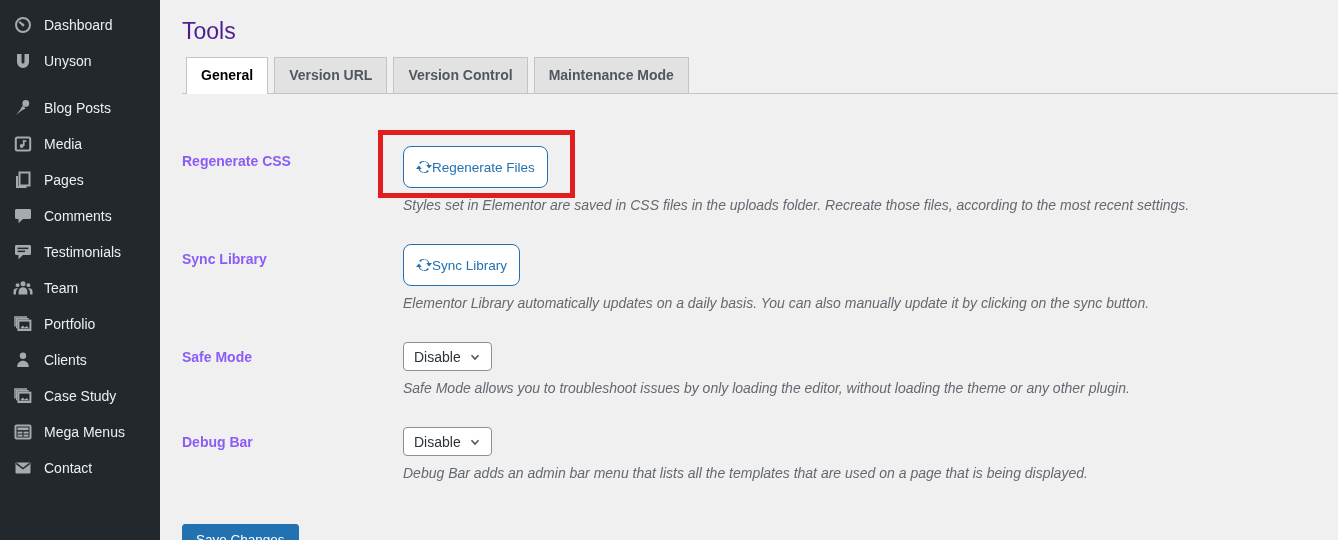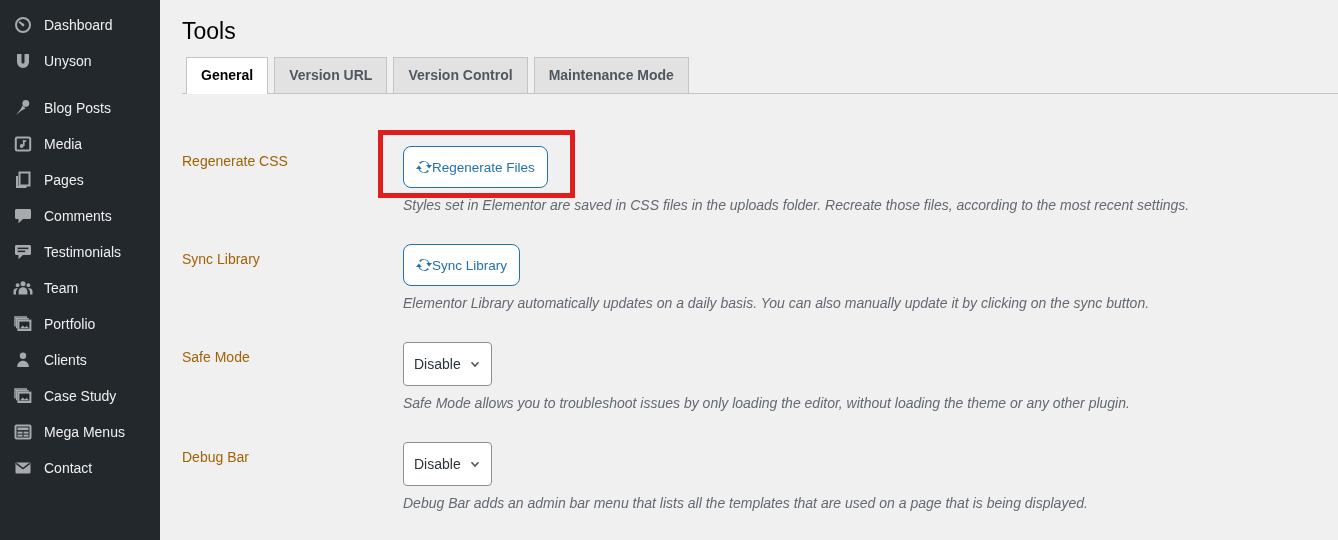--- a/index.html
+++ b/index.html
@@ -28,21 +28,21 @@
   }
   .micon { width:20px; height:20px; flex:none; display:inline-flex; }
   .micon svg { width:20px; height:20px; }
   .menu-sep { height:11px; }
   
   .content {
     flex:1; position:relative;
     padding:16px 20px 0 22px;
   }
   h1.page-title {
-    font-size:23px; font-weight:400; color:#000000;
+    font-size:23px; font-weight:400; color:#4c1d95;
     line-height:30px; margin-bottom:11px;
   }
   .nav-tabs {
     display:flex; align-items:flex-end; gap:6px;
     border-bottom:1px solid #c3c4c7;
     padding-left:4px;
     margin-right:-20px;
   }
   .nav-tab {
     display:inline-block;
@@ -55,21 +55,21 @@
   .nav-tab.active {
     background:#ffffff; color:#000;
     margin-bottom:-1px; padding-bottom:10px;
     cursor:default;
   }
   
   .form-row { display:flex; margin-top:30px; }
   .form-row.first { margin-top:36px; }
   .row-label {
     width:221px; flex:none;
-    font-size:14px; font-weight:400; color:#a16207;
+    font-size:14px; font-weight:700; color:#8b5cf6;
     padding-top:6px; line-height:18px;
   }
   .row-label.offset { padding-top:22px; }
   .btn-secondary {
     display:inline-flex; align-items:center; gap:0;
     padding:12px 12px; min-height:30px;
     background:#fff;
     border:1px solid #2271b1; border-radius:8px;
     color:#2271b1; font-size:13.5px; font-family:inherit;
     cursor:pointer;
@@ -81,21 +81,21 @@
     border:5px solid #e01e1e;
     pointer-events:none; z-index:3;
   }
   .description {
     margin-top:8px;
     font-size:14px; font-style:italic; color:#646970;
     line-height:18px;
   }
   .wp-select {
     display:inline-flex; align-items:center; gap:8px;
-    height:44px; padding:0 10px;
+    height:29px; padding:0 10px;
     background:#fff;
     border:1px solid #8c8f94; border-radius:4px;
     font-size:14px; color:#2c3338; font-family:inherit;
     cursor:pointer;
   }
   .chev { display:inline-flex; width:12px; height:12px; }
   .btn-primary {
     margin-top:42px;
     display:inline-block;
     padding:7px 13px;

